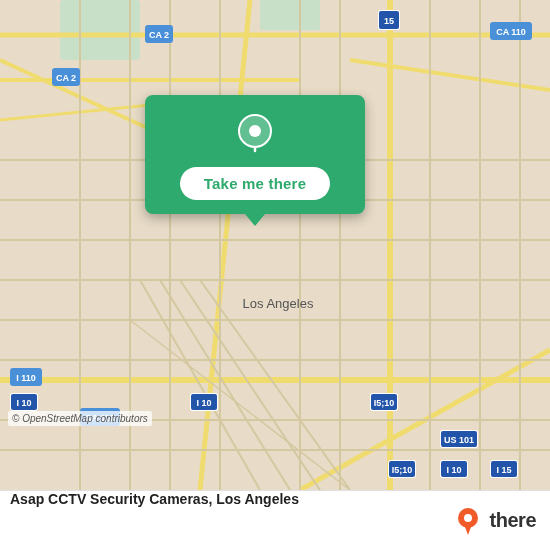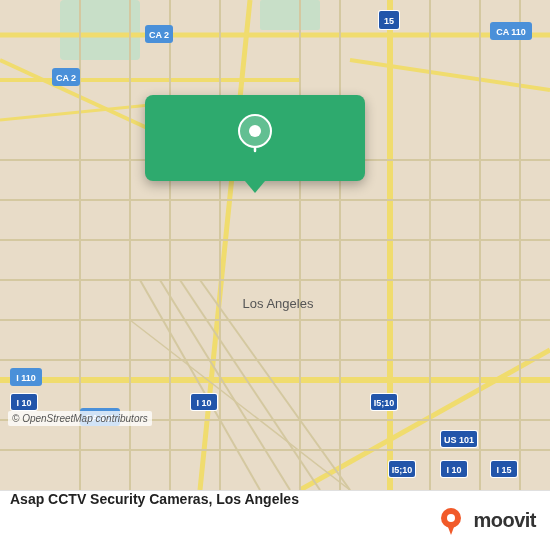--- a/index.html
+++ b/index.html
@@ -227,32 +227,33 @@
   </svg>
 
   
   <div class="popup-card">
 
     <svg class="map-pin-icon" viewBox="0 0 44 44" xmlns="http://www.w3.org/2000/svg">
       <circle cx="22" cy="18" r="16" fill="rgba(255,255,255,0.25)" stroke="white" stroke-width="2"></circle>
       <circle cx="22" cy="18" r="6" fill="white"></circle>
       <path d="M22 34 L22 38" stroke="white" stroke-width="2.5" stroke-linecap="round"></path>
     </svg>
+    <button class="take-me-there-btn">Take me there</button>
   </div>
 
   
   <div class="copyright">© OpenStreetMap contributors</div>
 </div>
 
 <div id="bottom-bar">
   <div class="bottom-info">
     <span class="bottom-title">Asap CCTV Security Cameras, Los Angeles</span>
   </div>
   <div class="moovit-logo">
 
     <svg class="moovit-icon" viewBox="0 0 32 32" xmlns="http://www.w3.org/2000/svg">
       <circle cx="16" cy="13" r="10" fill="#f15a29"></circle>
       <circle cx="16" cy="13" r="4" fill="white"></circle>
       <path d="M13 22 L16 30 L19 22" fill="#f15a29"></path>
     </svg>
-    <span class="moovit-text">moovit</span>
+    <span class="moovit-text">there</span>
   </div>
 </div>
 
 </body></html>

